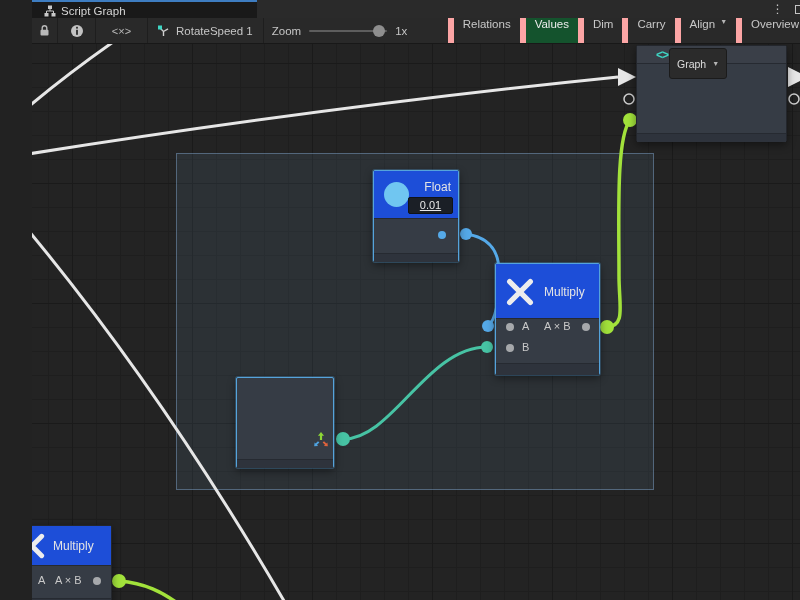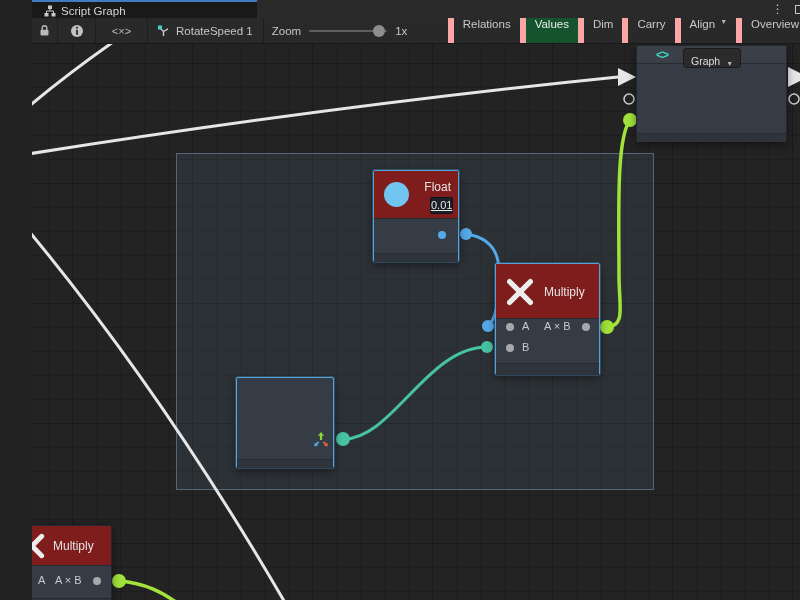--- a/index.html
+++ b/index.html
@@ -51,45 +51,45 @@
   .selection-rect { position:absolute; left:144px; top:109px; width:478px; height:337px;
     background:rgba(108,143,180,0.13); border:1px solid rgba(130,170,210,0.45); z-index:1; }
   svg.wires { position:absolute; left:0; top:0; z-index:2; }
 
   
   .node { position:absolute; z-index:3; background:#363C45; border:1px solid #23262C;
     border-radius:2px; box-shadow:0 3px 8px rgba(0,0,0,0.45); }
   .node.selected { border:1px solid #55A3DB; box-shadow:0 0 0 1px rgba(85,163,219,0.3),
     0 3px 8px rgba(0,0,0,0.45); }
   .sec { position:absolute; left:0; right:0; }
-  .sec.head { background:#7f1d1d; border-bottom:1px solid #262A31; }
+  .sec.head { background:#1d4ed8; border-bottom:1px solid #262A31; }
   .sec.body { background:#363C45; }
   .sec.foot { background:#2E333C; border-top:1px solid #262A31; }
   .port { position:absolute; width:8px; height:8px; border-radius:50%; background:#A6A8AB; }
   .n-title { color:#E4E4E4; font-size:12px; }
   .p-label { position:absolute; color:#C9C9C9; font-size:11px; }
 
   
   .float-circle { position:absolute; left:10px; top:11px; width:25px; height:25px;
     border-radius:50%; background:#70C6F1; }
   .float-title { position:absolute; right:7px; top:9px; font-size:12px; color:#E4E4E4; }
-  .value-box { position:absolute; right:5px; top:26px; width:23px; height:17px; background:#1B1F26;
+  .value-box { position:absolute; right:5px; top:26px; width:45px; height:17px; background:#1B1F26;
     border:1px solid #101318; border-radius:2px; color:#E8E8E8; font-size:11px; text-align:center;
     line-height:15px;text-decoration:underline; }
 
   
   .v-col { position:absolute; right:7px; top:7px; text-align:right; }
   .v-sub { font-size:10px; color:#BDBDBD; }
   .v-main { font-size:12px; color:#E4E4E4; margin-top:2px; }
 
   
   .ghead { background:#3A3F48; border-bottom:1px solid #262A31; }
   .vs-icon { position:absolute; left:19px; top:2px; color:#3ED6C4; font-weight:bold;
     font-size:12px; letter-spacing:-1px; }
-  .pill { position:absolute; left:46px; top:2px; height:20px; display:flex; align-items:flex-end;
+  .pill { position:absolute; left:32px; top:2px; height:31px; display:flex; align-items:center;
     gap:6px; padding:0 7px; background:#2B2B2B; border:1px solid #1B1B1B; border-radius:3px;
     color:#DDDDDD; font-size:10.5px; }
   .dropdown { position:absolute; left:24px; top:29px; height:16px; display:flex; align-items:center;
     background:#2C2C2C; border:1px solid #121212; border-radius:2px; color:#E2E2E2;
     font-size:10.5px; }
   .dd-val { padding:0 7px; }
   .dd-caret { width:16px; height:100%; display:flex; align-items:center; justify-content:center;
     border-left:1px solid #141414; }
   .flow-arrow { position:absolute; }
 </style>

